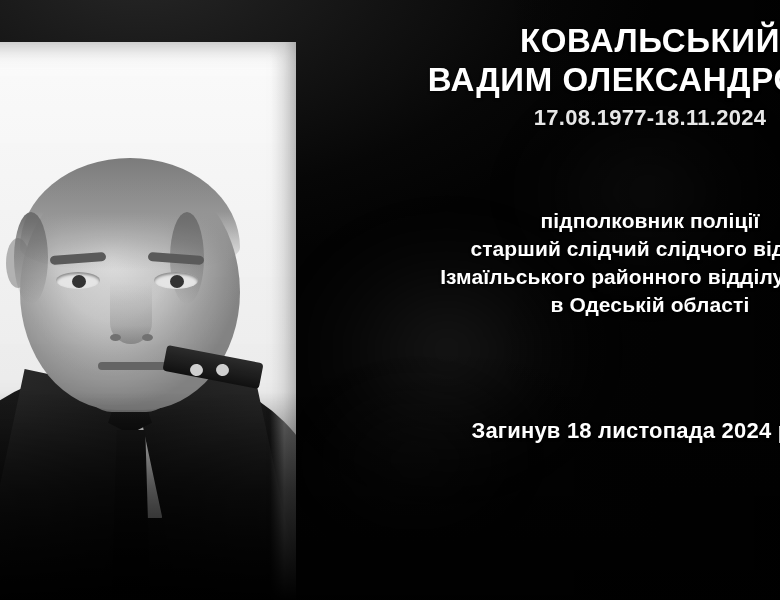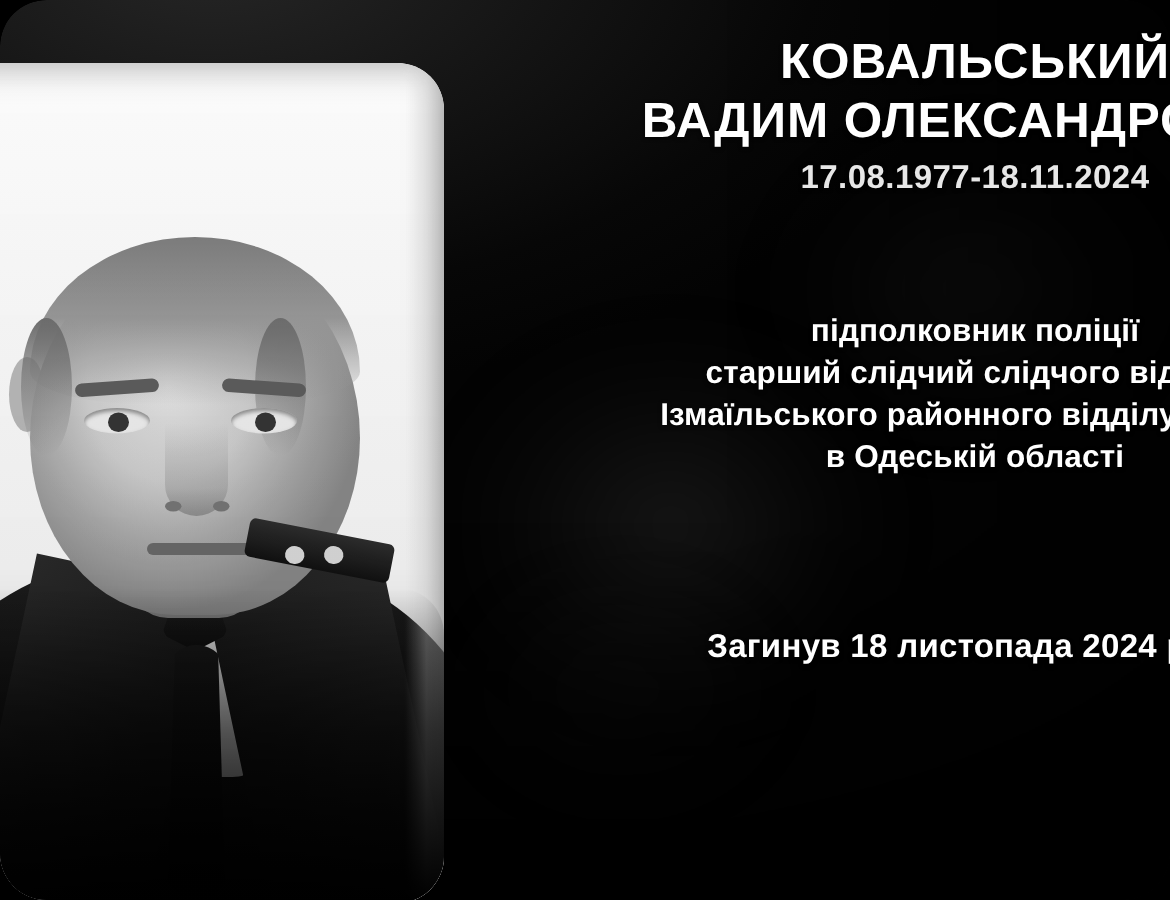--- a/index.html
+++ b/index.html
@@ -1,16 +1,16 @@
 <!DOCTYPE html>
 <html lang="uk"><head>
 <meta charset="utf-8">
 <title>Memorial</title>
 <style>
-  * { margin:0; padding:0; box-sizing:border-box;border-radius:31px; }
+  * { margin:0; padding:0; box-sizing:border-box; }
 
   html, body {
     width:780px; height:600px;
     background:#000;
     overflow:hidden;
   }
 
   body {
     font-family:"Liberation Sans", sans-serif;
     position:relative;

